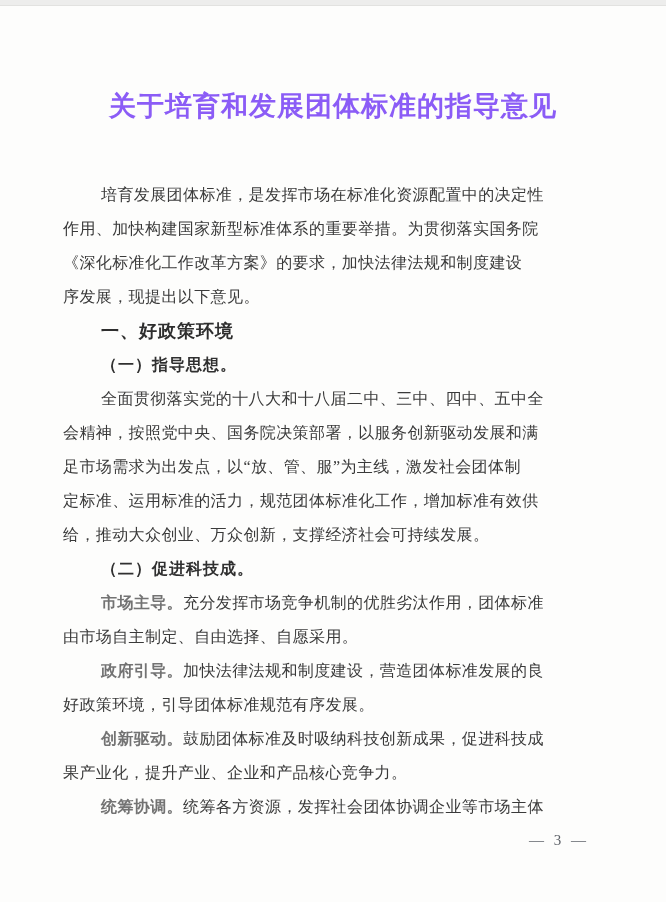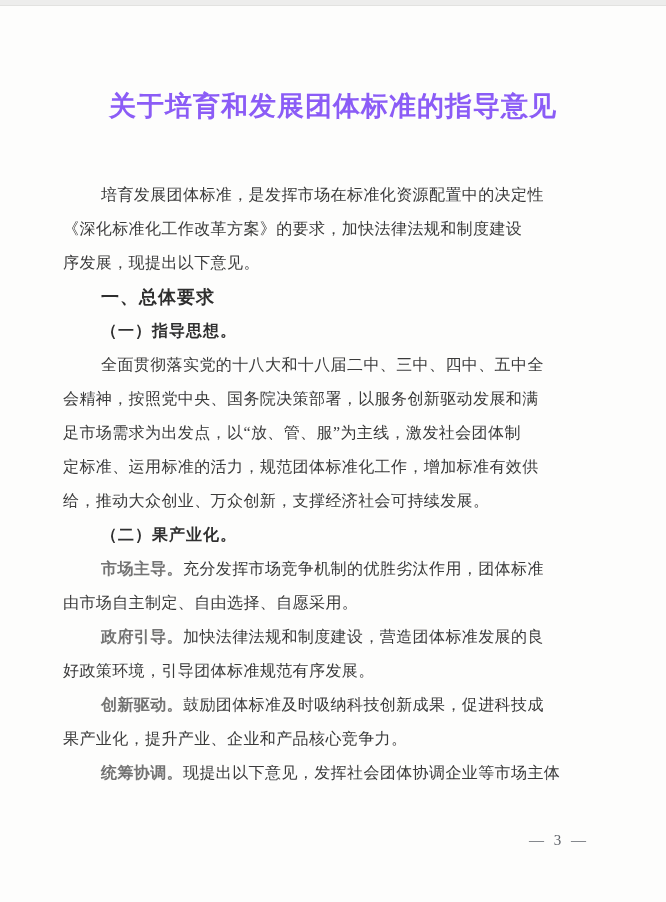--- a/index.html
+++ b/index.html
@@ -85,33 +85,34 @@
 </head>
 <body>
 
 <div class="page">
   <div class="scan-edge"></div>
 
   <h1 class="doc-title">关于培育和发展团体标准的指导意见</h1>
 
   <div class="content">
     <div class="ln indent">培育发展团体标准，是发挥市场在标准化资源配置中的决定性</div>
+    <div class="ln">作用、加快构建国家新型标准体系的重要举措。为贯彻落实国务院</div>
     <div class="ln">《深化标准化工作改革方案》的要求，加快法律法规和制度建设</div>
     <div class="ln">序发展，现提出以下意见。</div>
-    <div class="ln indent section-heading">一、总体要求</div>
+    <div class="ln indent section-heading">一、好政策环境</div>
     <div class="ln indent sub-heading">（一）指导思想。</div>
     <div class="ln indent">全面贯彻落实党的十八大和十八届二中、三中、四中、五中全</div>
     <div class="ln">会精神，按照党中央、国务院决策部署，以服务创新驱动发展和满</div>
     <div class="ln">足市场需求为出发点，以“放、管、服”为主线，激发社会团体制</div>
     <div class="ln">定标准、运用标准的活力，规范团体标准化工作，增加标准有效供</div>
     <div class="ln">给，推动大众创业、万众创新，支撑经济社会可持续发展。</div>
-    <div class="ln indent sub-heading">（二）果产业化。</div>
+    <div class="ln indent sub-heading">（二）促进科技成。</div>
     <div class="ln indent"><span class="lead">市场主导。</span><span>充分发挥市场竞争机制的优胜劣汰作用，团体标准</span></div>
     <div class="ln">由市场自主制定、自由选择、自愿采用。</div>
     <div class="ln indent"><span class="lead">政府引导。</span><span>加快法律法规和制度建设，营造团体标准发展的良</span></div>
     <div class="ln">好政策环境，引导团体标准规范有序发展。</div>
     <div class="ln indent"><span class="lead">创新驱动。</span><span>鼓励团体标准及时吸纳科技创新成果，促进科技成</span></div>
     <div class="ln">果产业化，提升产业、企业和产品核心竞争力。</div>
-    <div class="ln indent"><span class="lead">统筹协调。</span><span>现提出以下意见，发挥社会团体协调企业等市场主体</span></div>
+    <div class="ln indent"><span class="lead">统筹协调。</span><span>统筹各方资源，发挥社会团体协调企业等市场主体</span></div>
   </div>
 
   <div class="page-number">— 3 —</div>
 </div>
 
 </body></html>

